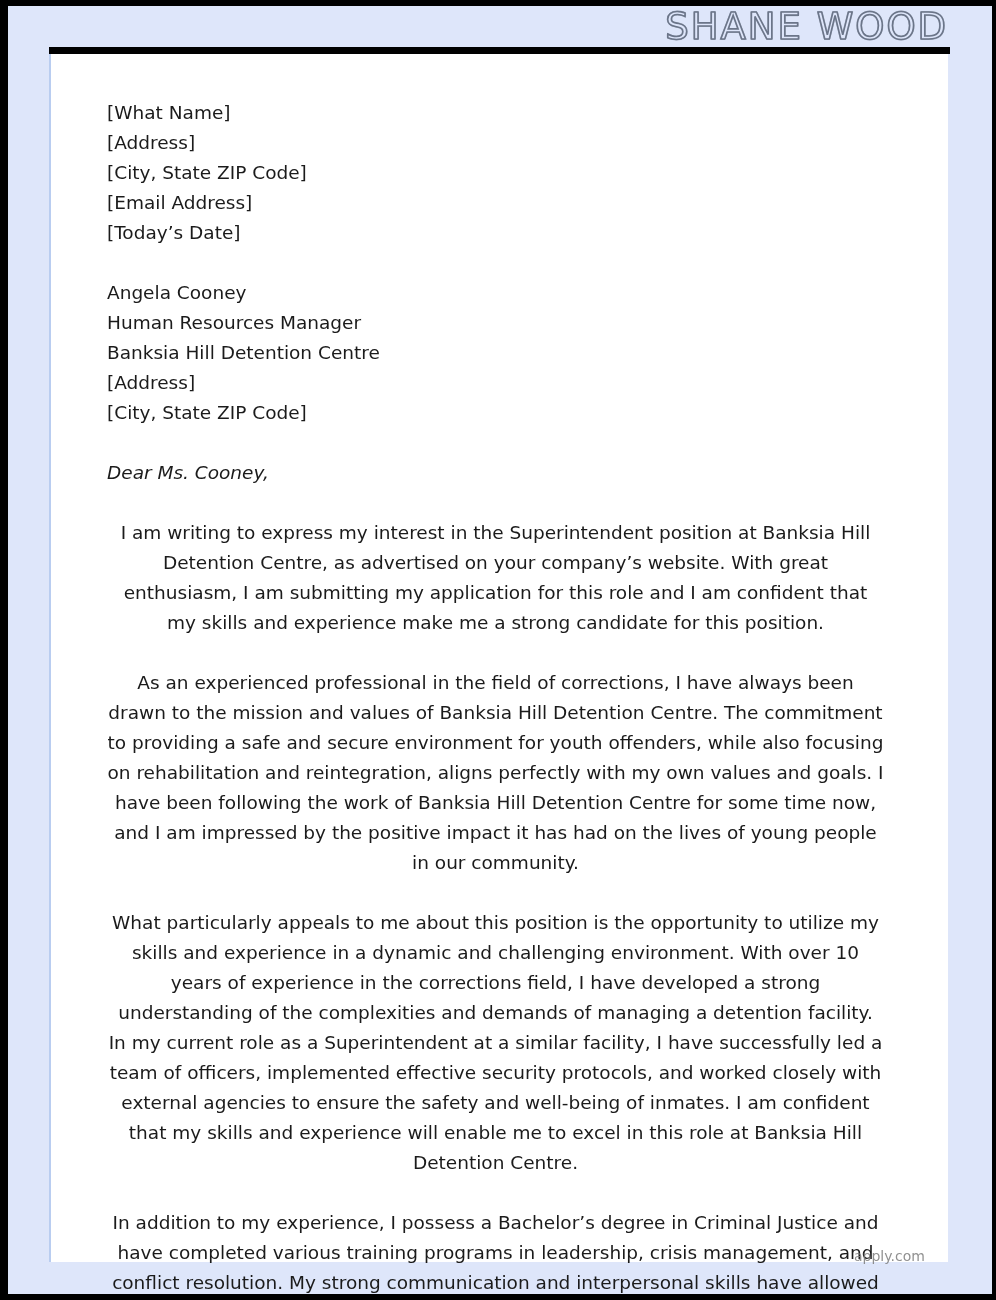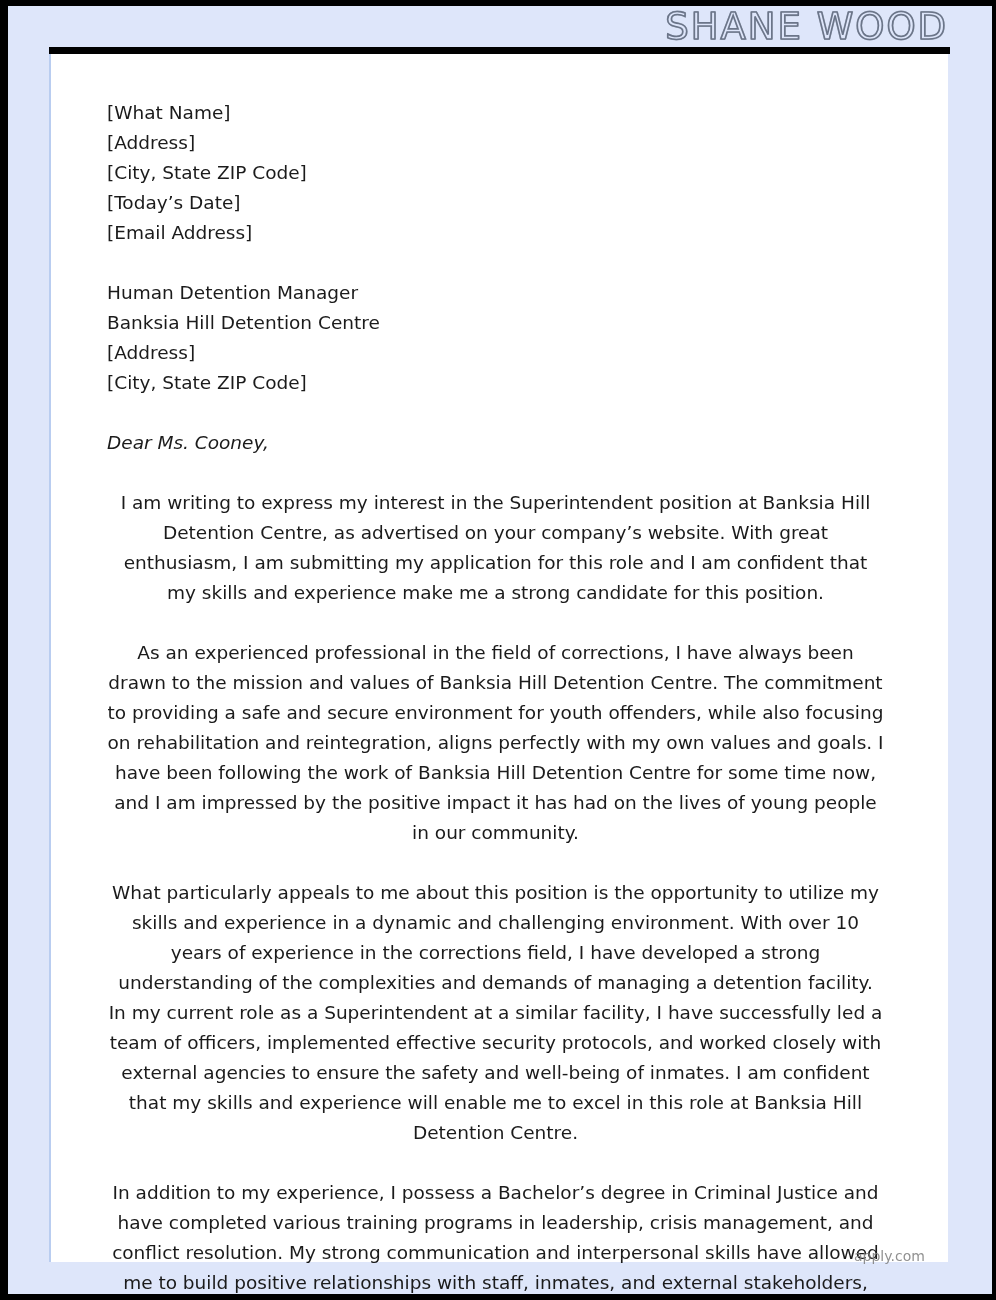--- a/index.html
+++ b/index.html
@@ -143,26 +143,27 @@
   <div id="card-left-stripe"></div>
 
   <div id="letter-sheet"></div>
 
   <div id="letter-body">
 
     <div class="addr-block">
       <div class="addr-line">[What Name]</div>
       <div class="addr-line">[Address]</div>
       <div class="addr-line">[City, State ZIP Code]</div>
+      <div class="addr-line">[Email Address]</div>
       <div class="addr-line">[Today’s Date]</div>
-      <div class="addr-line">[Email Address]</div>
     </div>
 
     <div class="addr-block">
-      <div class="addr-line">Human Detention Manager</div>
+      <div class="addr-line">Angela Cooney</div>
+      <div class="addr-line">Human Resources Manager</div>
       <div class="addr-line">Banksia Hill Detention Centre</div>
       <div class="addr-line">[Address]</div>
       <div class="addr-line">[City, State ZIP Code]</div>
     </div>
 
     <div class="salutation">Dear Ms. Cooney,</div>
 
     <p class="body-para">I am writing to express my interest in the Superintendent position at Banksia Hill Detention Centre, as advertised on your company’s website. With great enthusiasm, I am submitting my application for this role and I am confident that my skills and experience make me a strong candidate for this position.</p>
     <p class="body-para">As an experienced professional in the field of corrections, I have always been drawn to the mission and values of Banksia Hill Detention Centre. The commitment to providing a safe and secure environment for youth offenders, while also focusing on rehabilitation and reintegration, aligns perfectly with my own values and goals. I have been following the work of Banksia Hill Detention Centre for some time now, and I am impressed by the positive impact it has had on the lives of young people in our community.</p>
     <p class="body-para">What particularly appeals to me about this position is the opportunity to utilize my skills and experience in a dynamic and challenging environment. With over 10 years of experience in the corrections field, I have developed a strong understanding of the complexities and demands of managing a detention facility. In my current role as a Superintendent at a similar facility, I have successfully led a team of officers, implemented effective security protocols, and worked closely with external agencies to ensure the safety and well-being of inmates. I am confident that my skills and experience will enable me to excel in this role at Banksia Hill Detention Centre.</p>

